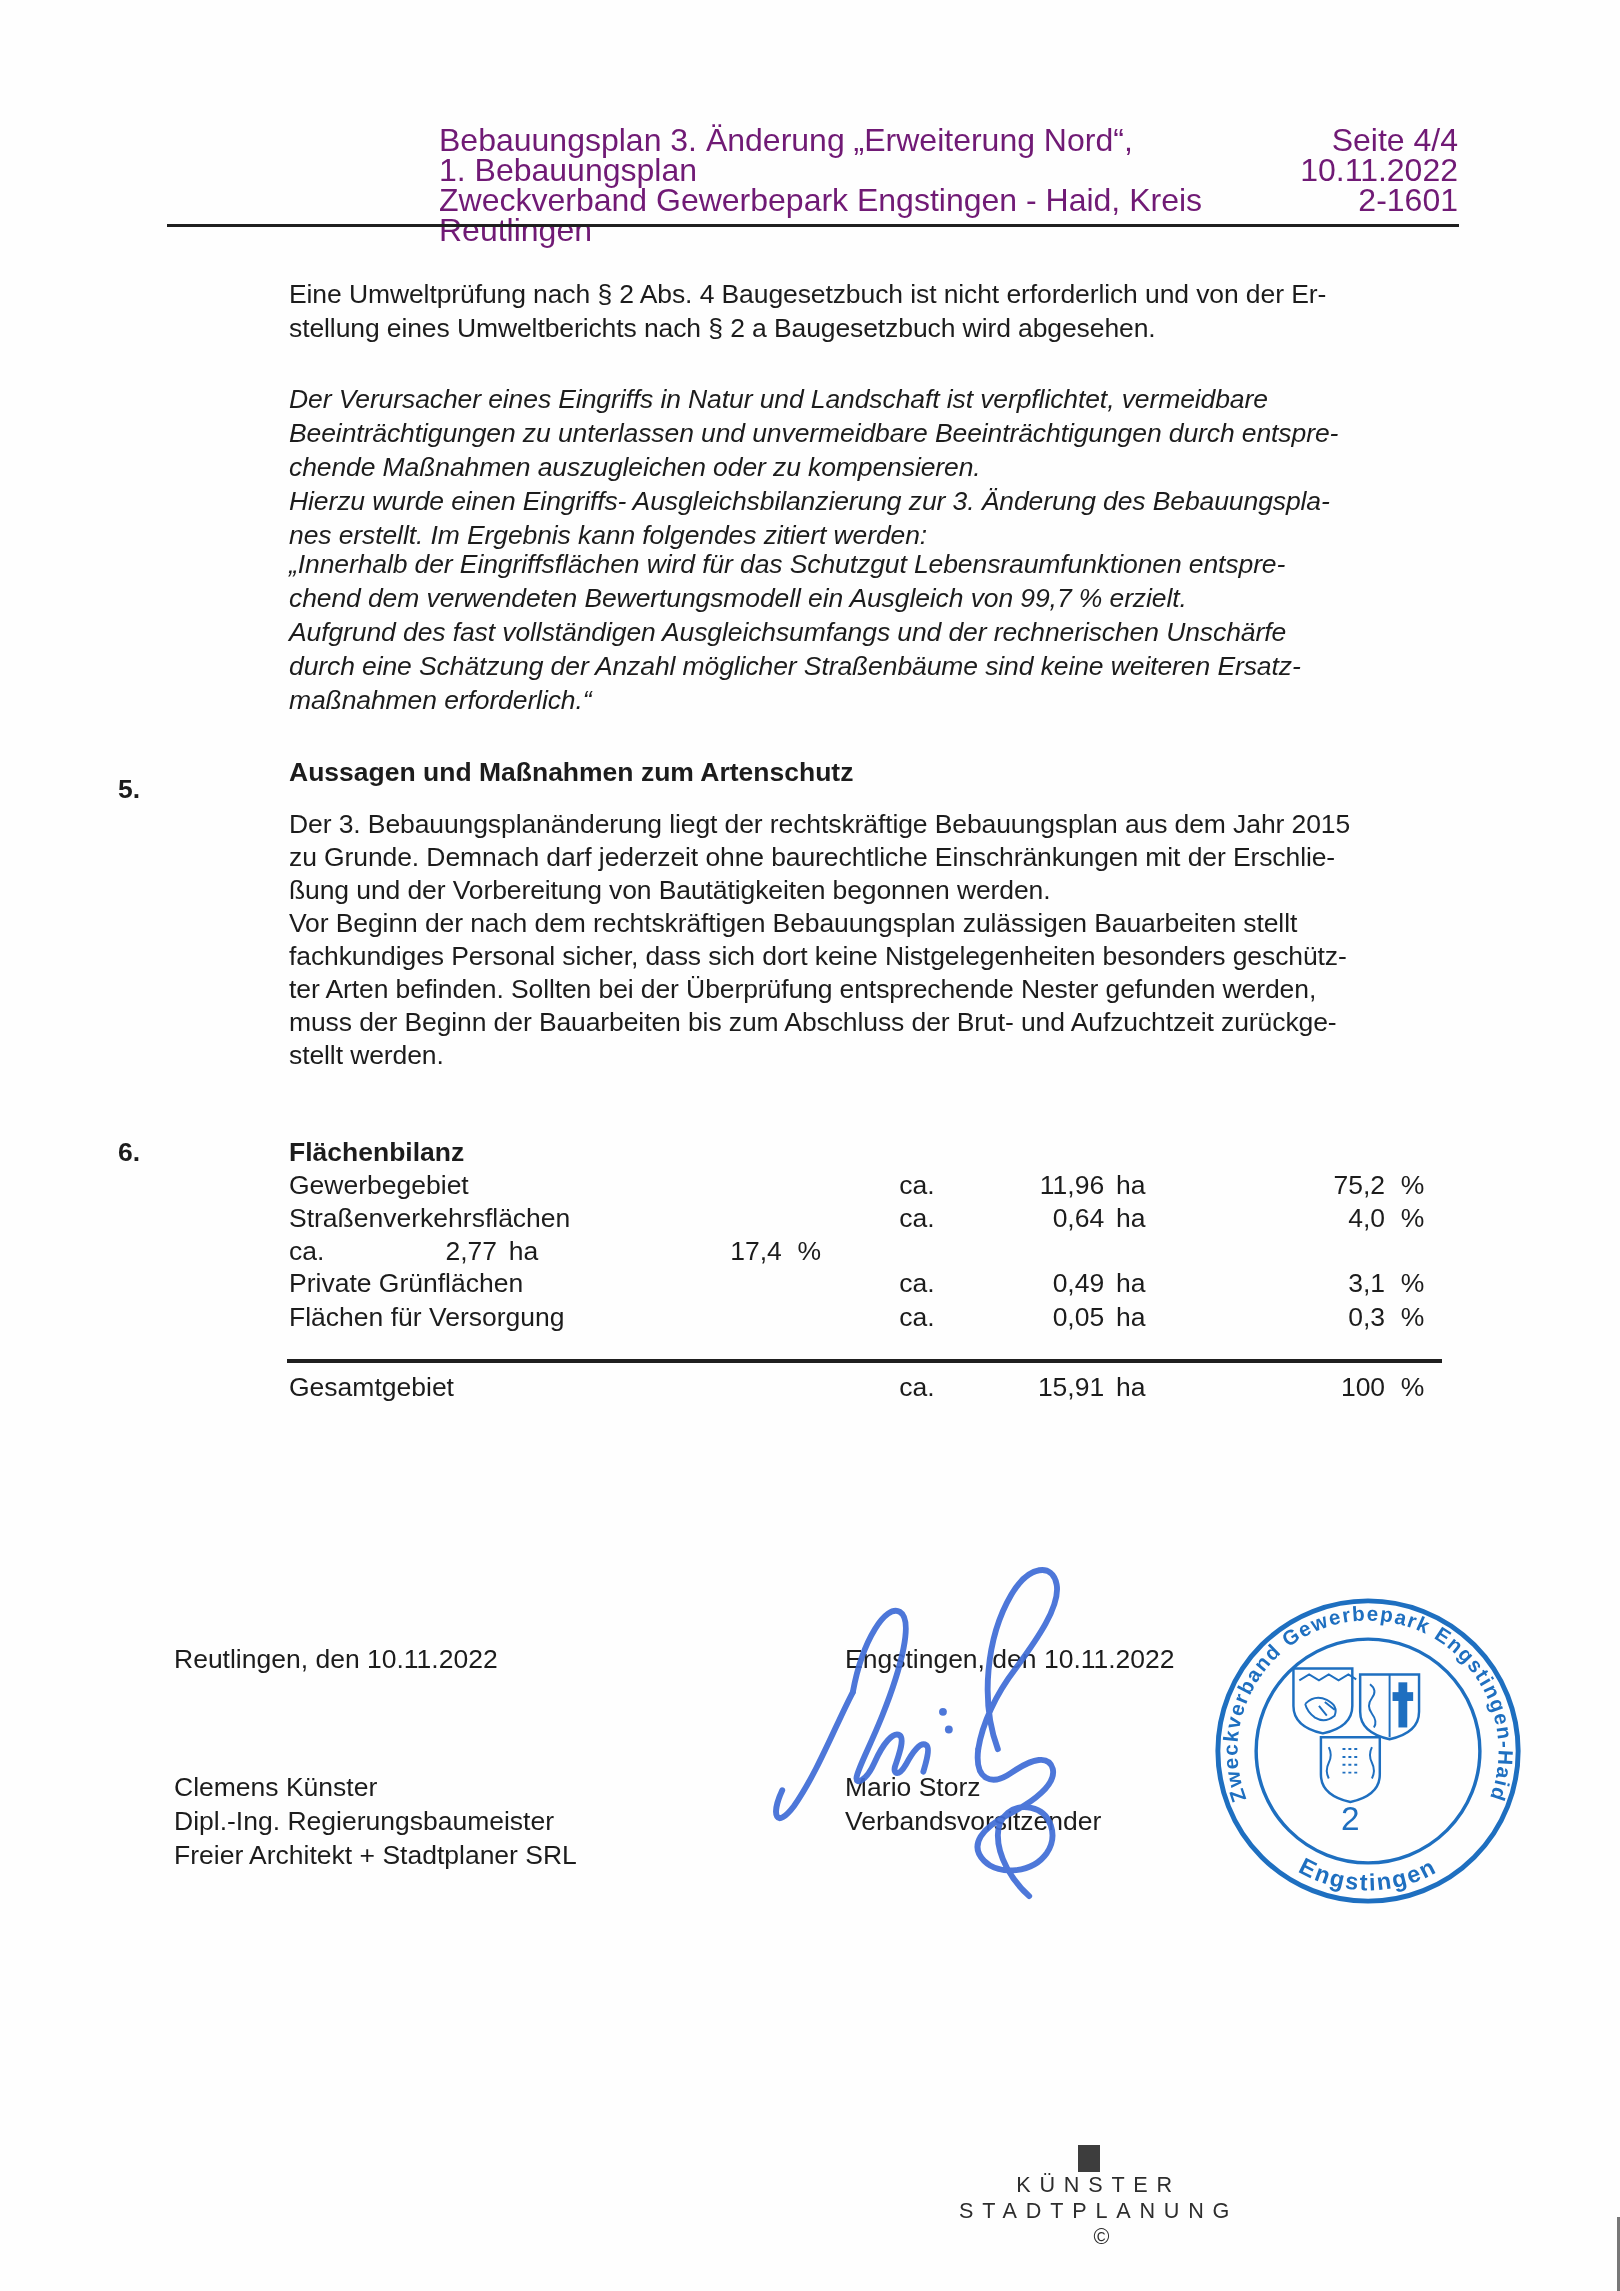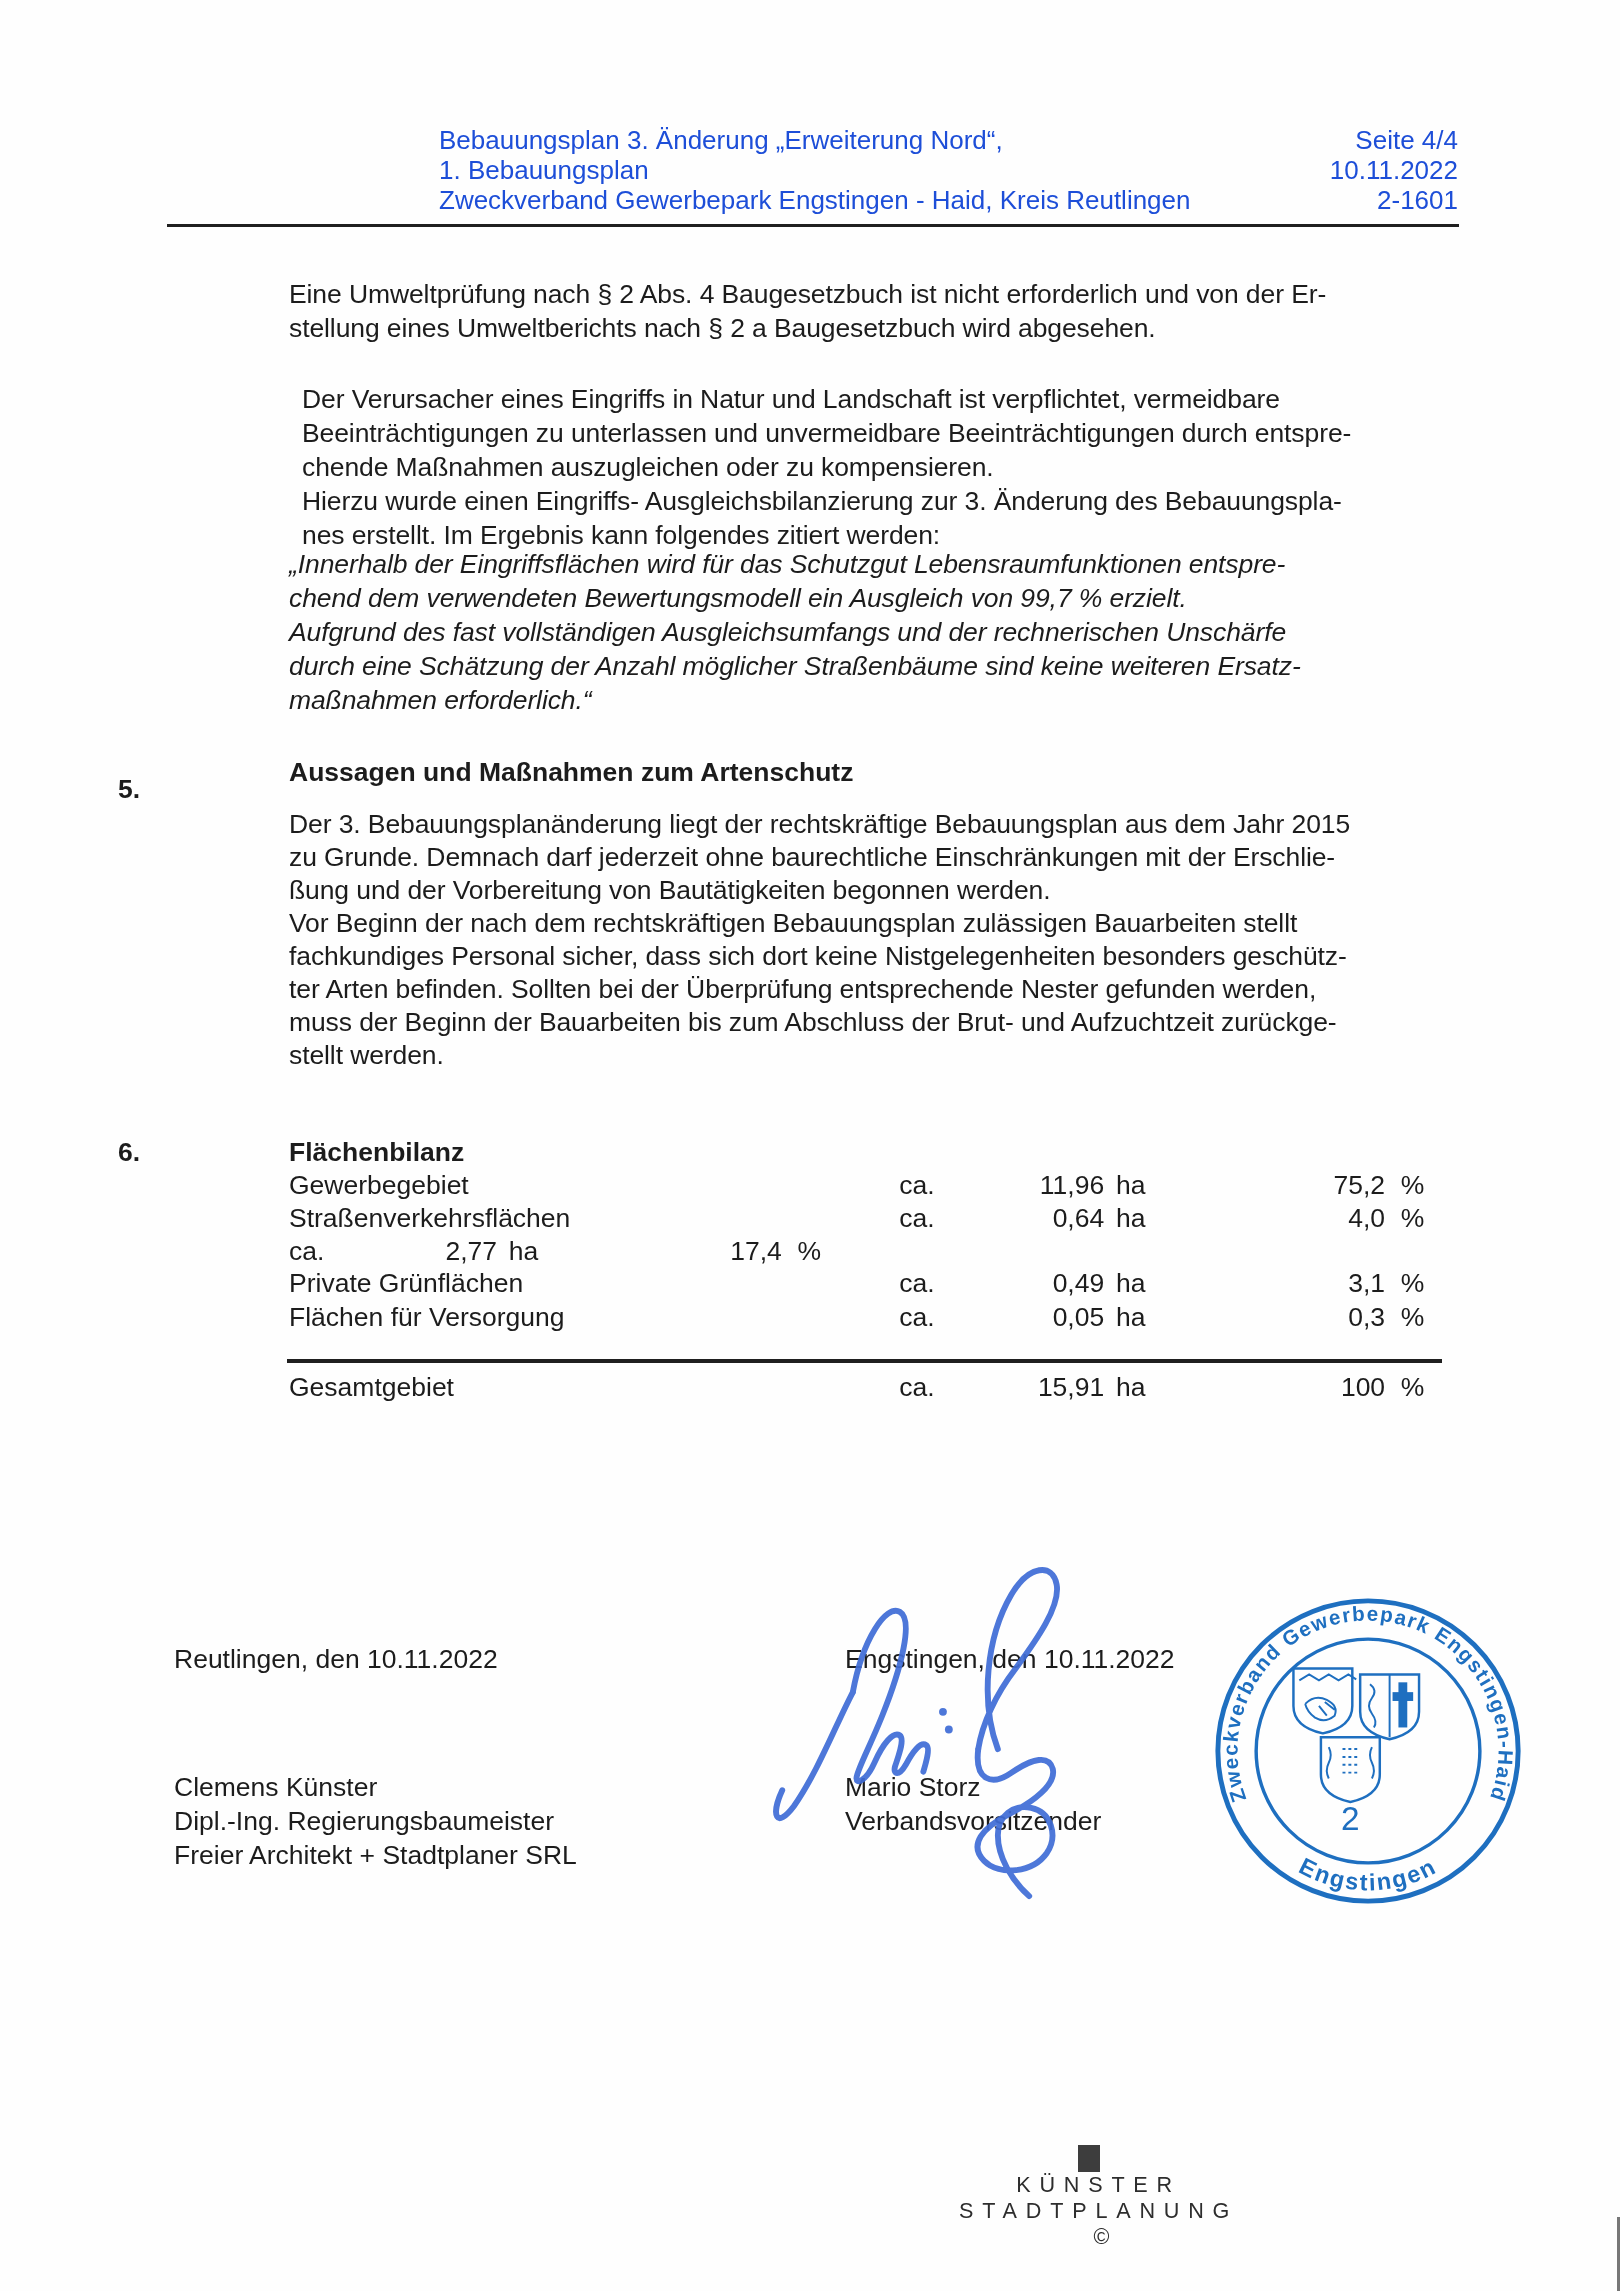--- a/index.html
+++ b/index.html
@@ -2,21 +2,21 @@
 <html lang="de"><head>
 <meta charset="utf-8">
 <style>
   html,body{margin:0;padding:0;background:#e8e8e8;}
   .page{
     position:relative;width:1620px;height:2292px;background:#fefefe;
     font-family:"Liberation Sans",sans-serif;color:#1c1c1c;overflow:hidden;
   }
   .abs{position:absolute;}
   .ml{white-space:pre-line;}
-  .hdr{font-size:26px;line-height:30px;color:#1d4ed8;}
+  .hdr{font-size:32px;line-height:30px;color:#701a75;}
   .hdr-right{text-align:right;}
   .rule{background:#1f1f1f;height:2.9px;}
   .body-txt{font-size:26.5px;line-height:34px;letter-spacing:-0.1px;}
   .quote{font-style:italic;}
   .sec-num{font-size:26.5px;font-weight:bold;}
   .sec-title{font-size:26.5px;font-weight:bold;}
   .trow{position:absolute;left:289px;width:1166px;height:33px;font-size:26.5px;display:flex;}
   .trow .c-label{width:619px;}
   .trow .c-ca{width:57px;}
   .trow .c-val{width:151px;text-align:right;}
@@ -41,21 +41,21 @@
   <div class="abs hdr hdr-right" style="left:1215px;top:125px;width:243px;">
     <div>Seite 4/4</div>
     <div>10.11.2022</div>
     <div>2-1601</div>
   </div>
   <div class="abs rule" style="left:167px;top:224px;width:1292px;"></div>
 
   <div class="abs body-txt ml" style="left:289px;top:277px;width:1186px;">Eine Umweltprüfung nach § 2 Abs. 4 Baugesetzbuch ist nicht erforderlich und von der Er-
 stellung eines Umweltberichts nach § 2 a Baugesetzbuch wird abgesehen.</div>
 
-  <div class="abs body-txt ml" style="left:302px;top:382px;width:1186px;">Der Verursacher eines Eingriffs in Natur und Landschaft ist verpflichtet, vermeidbare
+  <div class="abs body-txt ml" style="left:289px;top:382px;width:1186px;font-style:italic;">Der Verursacher eines Eingriffs in Natur und Landschaft ist verpflichtet, vermeidbare
 Beeinträchtigungen zu unterlassen und unvermeidbare Beeinträchtigungen durch entspre-
 chende Maßnahmen auszugleichen oder zu kompensieren.
 Hierzu wurde einen Eingriffs- Ausgleichsbilanzierung zur 3. Änderung des Bebauungspla-
 nes erstellt. Im Ergebnis kann folgendes zitiert werden:</div>
 
   <div class="abs body-txt quote ml" style="left:289px;top:547px;width:1186px;">„Innerhalb der Eingriffsflächen wird für das Schutzgut Lebensraumfunktionen entspre-
 chend dem verwendeten Bewertungsmodell ein Ausgleich von 99,7 % erzielt.
 Aufgrund des fast vollständigen Ausgleichsumfangs und der rechnerischen Unschärfe
 durch eine Schätzung der Anzahl möglicher Straßenbäume sind keine weiteren Ersatz-
 maßnahmen erforderlich.“</div>

